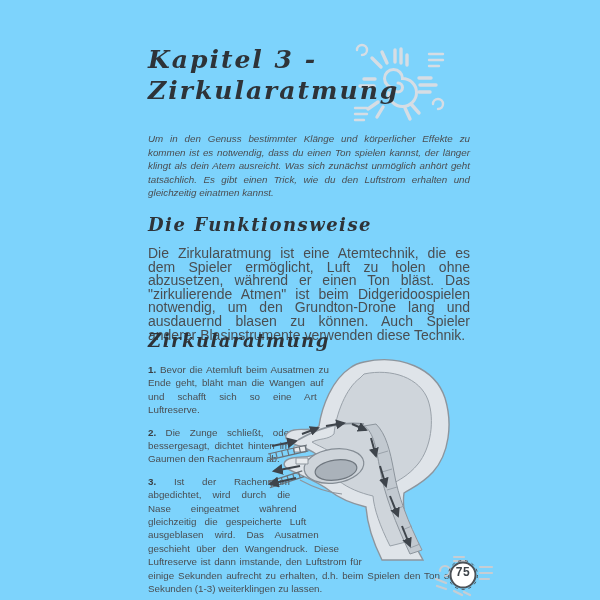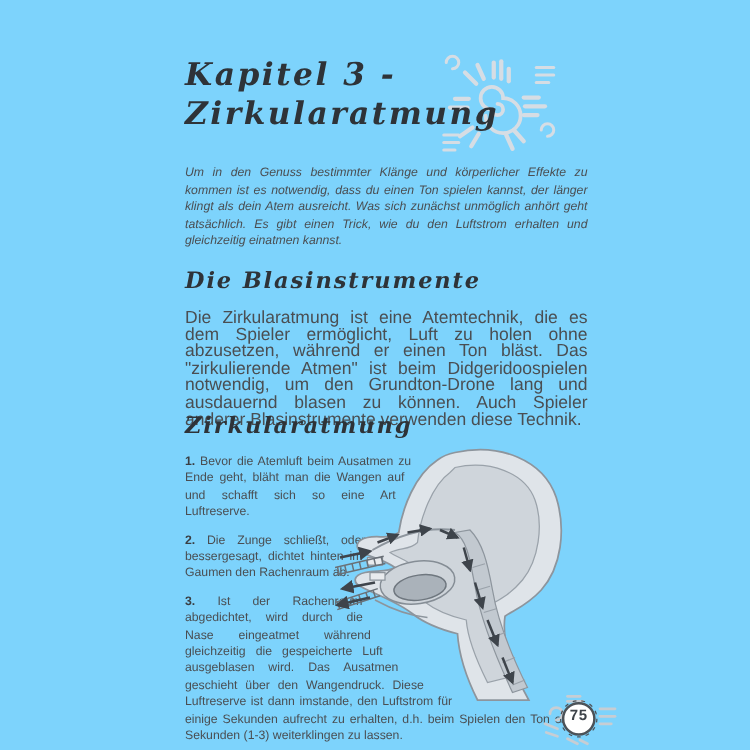--- a/index.html
+++ b/index.html
@@ -98,21 +98,21 @@
     </g>
   </svg>
 
   <h1 class="chapter-title">
     <span>Kapitel 3 -</span><br>
     <span>Zirkularatmung</span>
   </h1>
 
   <p class="intro">Um in den Genuss bestimmter Klänge und körperlicher Effekte zu kommen ist es notwendig, dass du einen Ton spielen kannst, der länger klingt als dein Atem ausreicht. Was sich zunächst unmöglich anhört geht tatsächlich. Es gibt einen Trick, wie du den Luftstrom erhalten und gleichzeitig einatmen kannst.</p>
 
-  <h2 class="h2 h2-zirk">Die Blasinstrumente</h2>
+  <h2 class="h2 h2-zirk">Die Funktionsweise</h2>
   <p class="body-para">Die Zirkularatmung ist eine Atemtechnik, die es dem Spieler ermöglicht, Luft zu holen ohne abzusetzen, während er einen Ton bläst. Das "zirkulierende Atmen" ist beim Didgeridoospielen notwendig, um den Grundton-Drone lang und ausdauernd blasen zu können. Auch Spieler anderer Blasinstrumente verwenden diese Technik.</p>
 
   <h2 class="h2 h2-funk">Zirkularatmung</h2>
 
   <div class="steps">
     <div class="diagram-float"></div>
     <p class="step"><span class="step-num">1.</span><span> Bevor die Atemluft beim Ausatmen zu Ende geht, bläht man die Wangen auf und schafft sich so eine Art Luftreserve.</span></p>
     <p class="step"><span class="step-num">2.</span><span> Die Zunge schließt, oder bessergesagt, dichtet hinten im Gaumen den Rachenraum ab.</span></p>
     <p class="step"><span class="step-num">3.</span><span> Ist der Rachenraum abgedichtet, wird durch die Nase eingeatmet während gleichzeitig die gespeicherte Luft ausgeblasen wird. Das Ausatmen geschieht über den Wangendruck. Diese Luftreserve ist dann imstande, den Luftstrom für einige Sekunden aufrecht zu erhalten, d.h. beim Spielen den Ton einige Sekunden (1-3) weiterklingen zu lassen.</span></p>
   </div>

